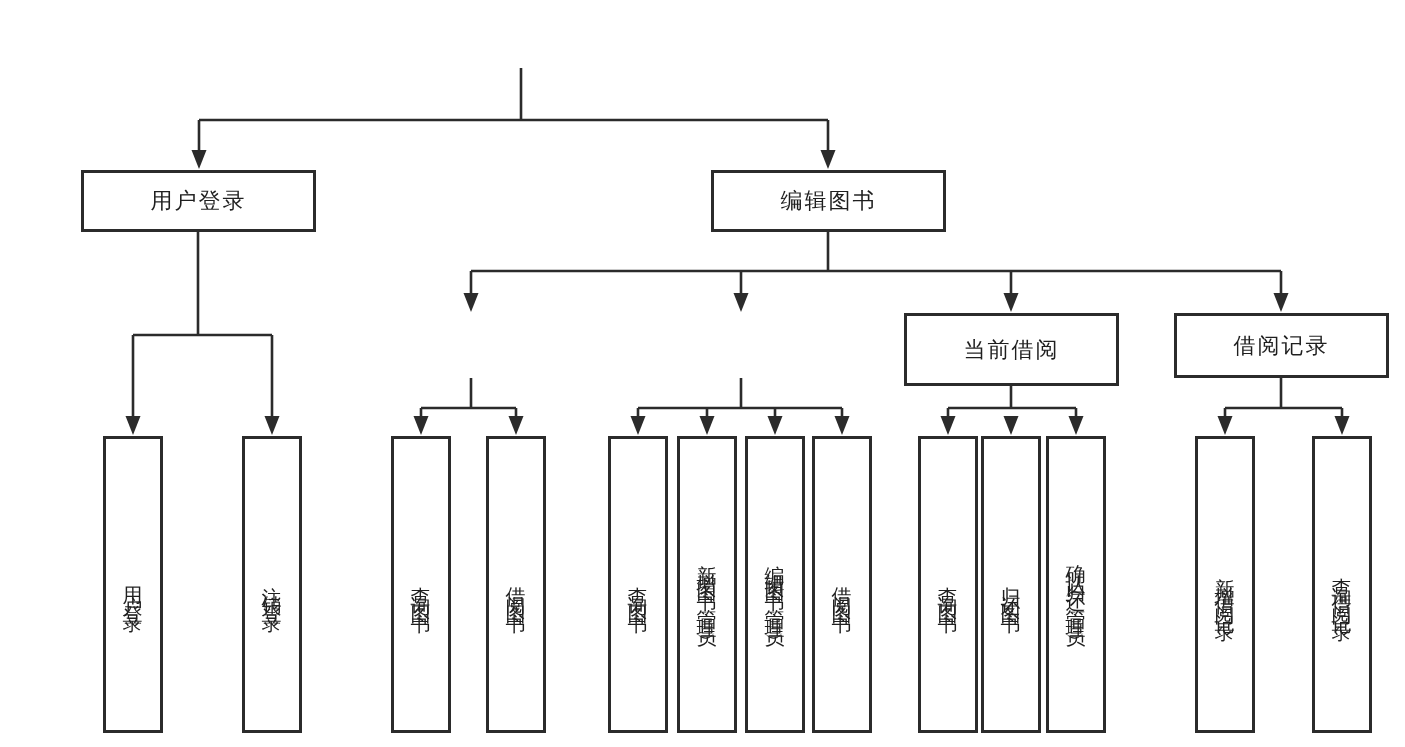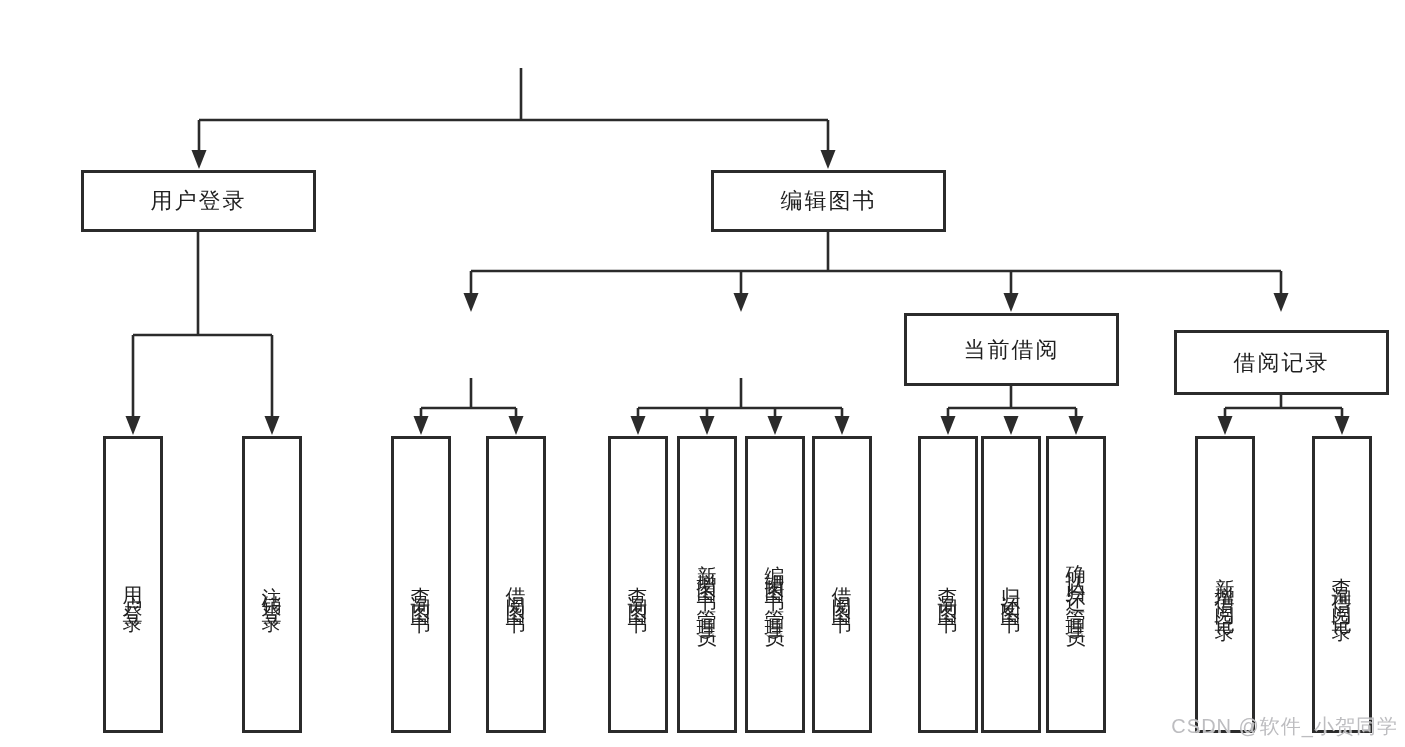--- a/index.html
+++ b/index.html
@@ -99,21 +99,21 @@
   <div class="node" style="left:81px;top:170px;width:235px;height:62px;">
     <span class="h-label">用户登录</span>
   </div>
   <div class="node" style="left:711px;top:170px;width:235px;height:62px;">
     <span class="h-label">编辑图书</span>
   </div>
 
   <div class="node" style="left:904px;top:313px;width:215px;height:73px;">
     <span class="h-label">当前借阅</span>
   </div>
-  <div class="node" style="left:1174px;top:313px;width:215px;height:65px;margin-top:17px;">
+  <div class="node" style="left:1174px;top:313px;width:215px;height:65px;">
     <span class="h-label">借阅记录</span>
   </div>
 
   <div class="node" style="left:103px;top:436px;width:60px;height:297px;">
     <span class="leaf-label">用户登录</span>
   </div>
   <div class="node" style="left:242px;top:436px;width:60px;height:297px;">
     <span class="leaf-label">注销登录</span>
   </div>
 
@@ -147,15 +147,14 @@
     <span class="leaf-label">确认归还（管理员）</span>
   </div>
 
   <div class="node" style="left:1195px;top:436px;width:60px;height:297px;">
     <span class="leaf-label">新增借阅记录</span>
   </div>
   <div class="node" style="left:1312px;top:436px;width:60px;height:297px;">
     <span class="leaf-label">查询借阅记录</span>
   </div>
 
-  <div class="watermark">CSDN @软件_小贺同学</div>
 
 </div>
 
 </body></html>

